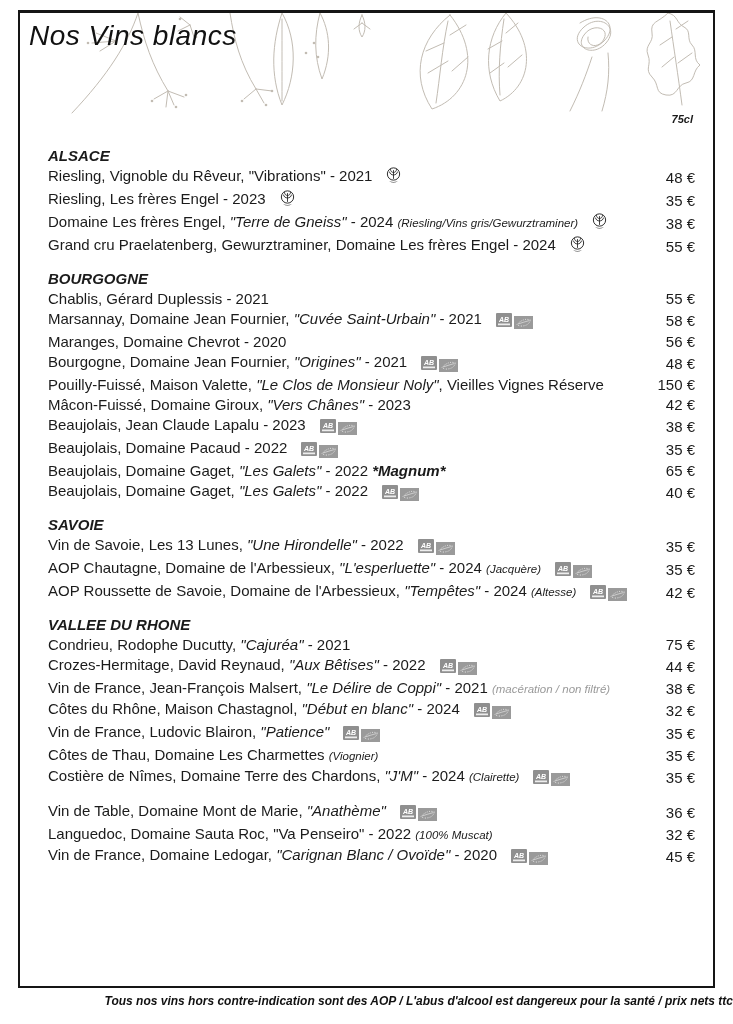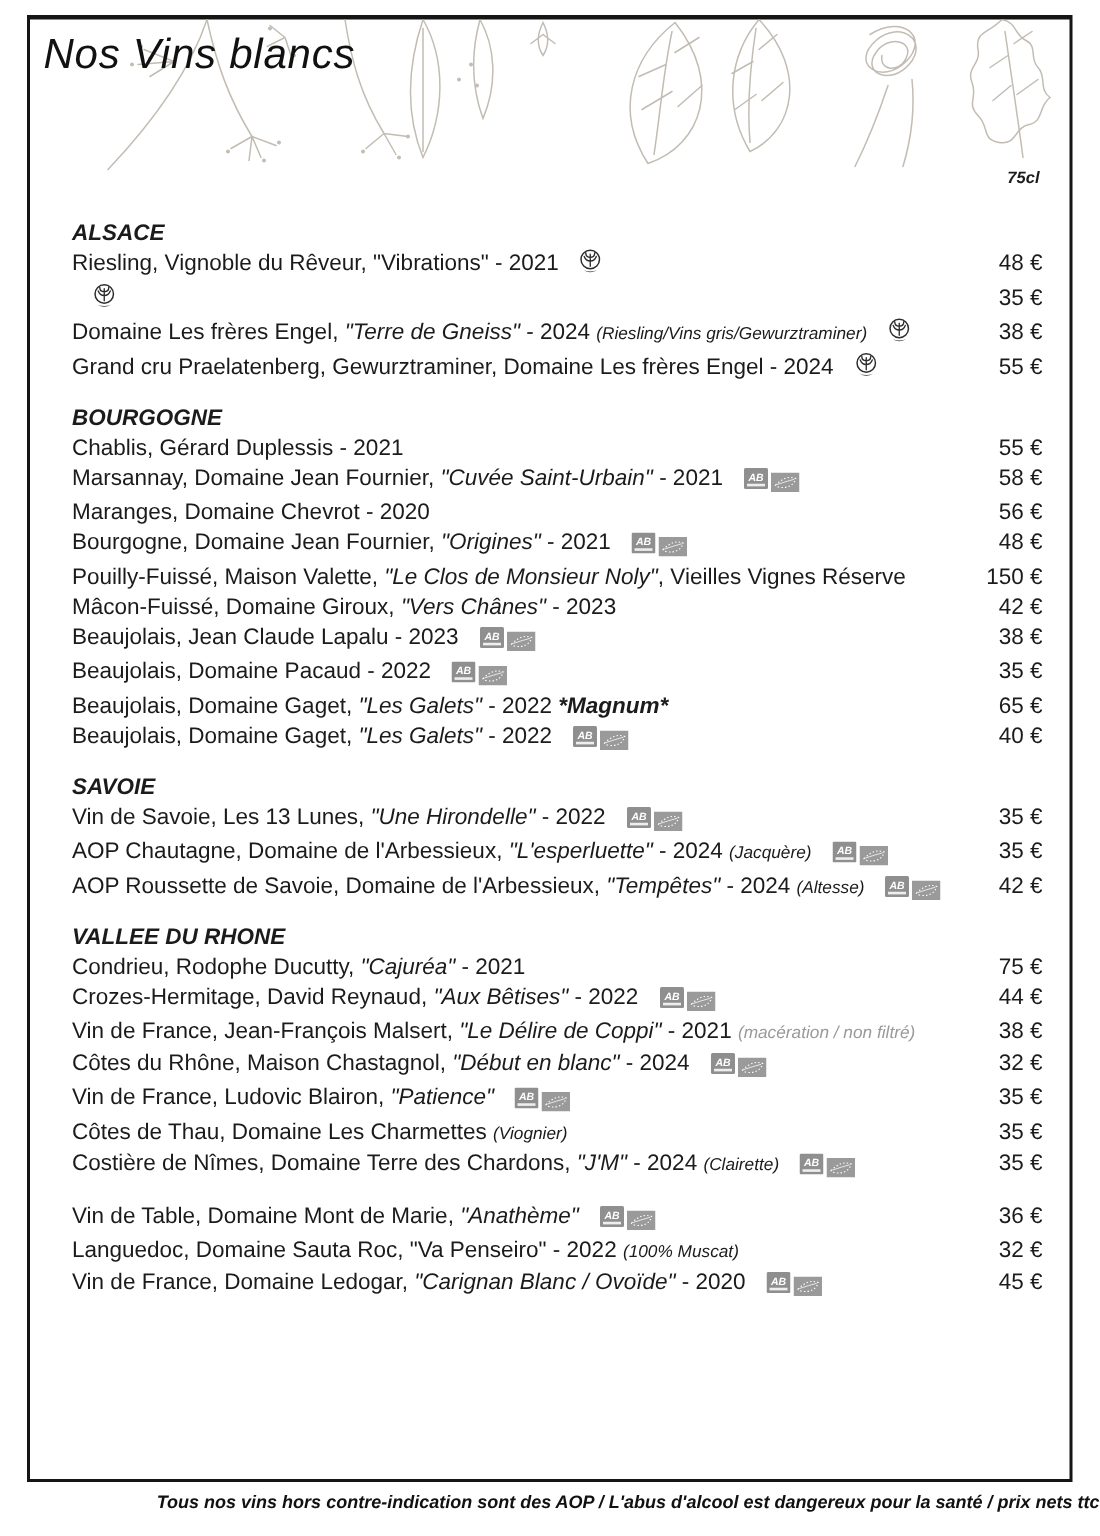--- a/index.html
+++ b/index.html
@@ -16,21 +16,21 @@
     position:absolute;top:7px;left:9px;margin:0;
     font-size:28px;font-weight:normal;font-style:italic;letter-spacing:.5px;color:#111;
   }
   .volume{
     position:absolute;top:100px;right:20px;
     font-size:11px;font-weight:bold;font-style:italic;
   }
   .menu{position:absolute;top:122px;left:16px;right:6px;}
   .section{margin:12px;}
   .sec-h{font-size:15px;font-weight:bold;font-style:italic;margin:12px 0 2px 0;}
-  .row{display:flex;align-items:flex-start;line-height:20px;font-size:15px;}
+  .row{display:flex;align-items:center;line-height:20px;font-size:15px;}
   .wtext{flex:1;white-space:nowrap;}
   .price{width:70px;text-align:right;white-space:nowrap;}
   .seg-r{}
   .seg-i{font-style:italic;}
   .seg-b{font-style:italic;font-weight:bold;}
   .seg-n{font-size:11.5px;font-style:italic;}
   .seg-g{font-size:11.5px;font-style:italic;color:#9a9a9a;}
   .icons{display:inline-block;margin-left:14px;vertical-align:-3px;white-space:nowrap;}
   .icons svg{margin-right:2px;}
   .ic-eu{transform:translateY(2px);}
@@ -99,21 +99,21 @@
         <div class="sec-h">ALSACE</div>
         <div class="row">
           <div class="wtext"><span class="seg-r">Riesling, Vignoble du Rêveur, "Vibrations" - 2021</span><span class="icons"><svg class="ic-demeter" width="15" height="17" viewBox="0 0 30 34">
                 <circle cx="15" cy="14" r="12.3" fill="none" stroke="#2d2d2d" stroke-width="2"></circle>
                 <path d="M15 23 V7 M15 11 C11 11 9 8 9 5 M15 11 C19 11 21 8 21 5 M15 16 C10 16 8 13 7 10 M15 16 C20 16 22 13 23 10" stroke="#2d2d2d" stroke-width="1.8" fill="none" stroke-linecap="round"></path>
                 <path d="M6 28 Q15 32 24 28 Q15 34 6 28 Z" fill="#2d2d2d"></path>
               </svg></span></div>
           <div class="price">48 €</div>
         </div>
         <div class="row">
-          <div class="wtext"><span class="icons"><svg class="ic-demeter" width="15" height="17" viewBox="0 0 30 34">
+          <div class="wtext"><span class="seg-r">Riesling, Les frères Engel - 2023</span><span class="icons"><svg class="ic-demeter" width="15" height="17" viewBox="0 0 30 34">
                 <circle cx="15" cy="14" r="12.3" fill="none" stroke="#2d2d2d" stroke-width="2"></circle>
                 <path d="M15 23 V7 M15 11 C11 11 9 8 9 5 M15 11 C19 11 21 8 21 5 M15 16 C10 16 8 13 7 10 M15 16 C20 16 22 13 23 10" stroke="#2d2d2d" stroke-width="1.8" fill="none" stroke-linecap="round"></path>
                 <path d="M6 28 Q15 32 24 28 Q15 34 6 28 Z" fill="#2d2d2d"></path>
               </svg></span></div>
           <div class="price">35 €</div>
         </div>
         <div class="row">
           <div class="wtext"><span class="seg-r">Domaine Les frères Engel, </span><span class="seg-i">"Terre de Gneiss"</span><span class="seg-r"> - 2024 </span><span class="seg-n">(Riesling/Vins gris/Gewurztraminer)</span><span class="icons"><svg class="ic-demeter" width="15" height="17" viewBox="0 0 30 34">
                 <circle cx="15" cy="14" r="12.3" fill="none" stroke="#2d2d2d" stroke-width="2"></circle>
                 <path d="M15 23 V7 M15 11 C11 11 9 8 9 5 M15 11 C19 11 21 8 21 5 M15 16 C10 16 8 13 7 10 M15 16 C20 16 22 13 23 10" stroke="#2d2d2d" stroke-width="1.8" fill="none" stroke-linecap="round"></path>

